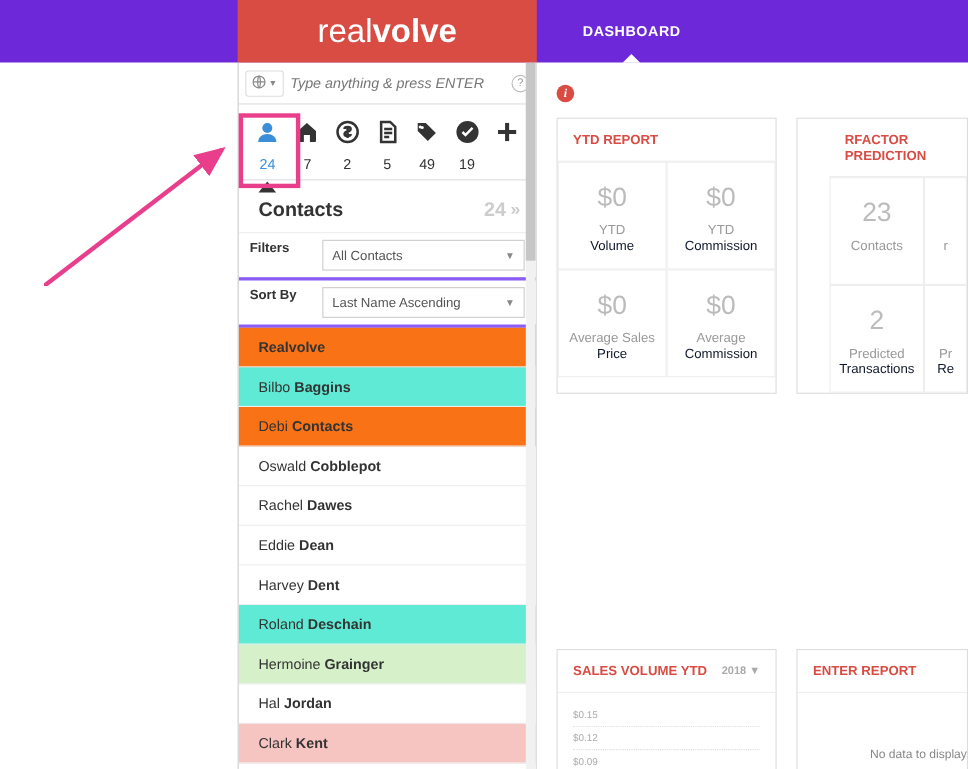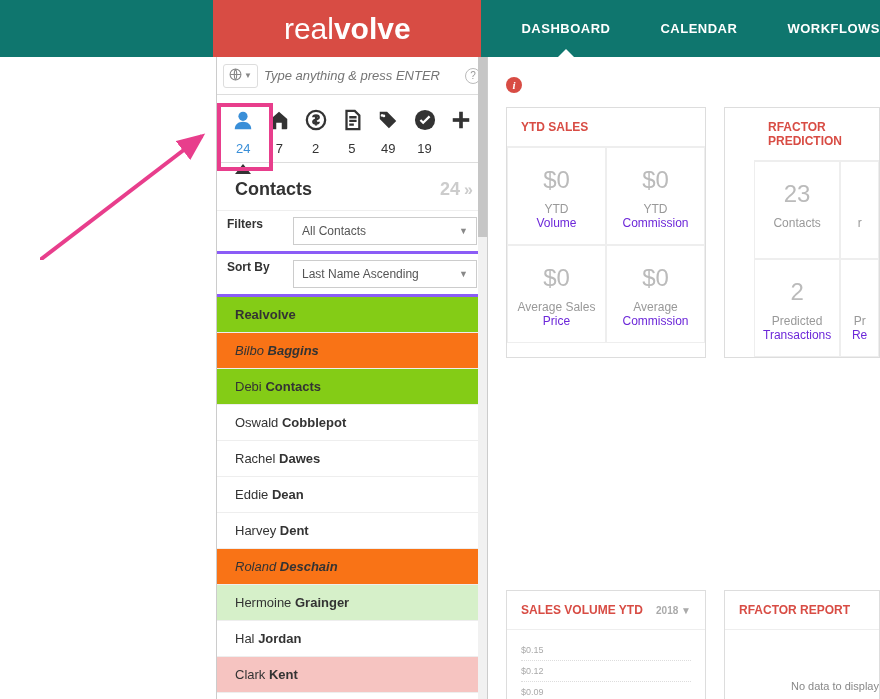--- a/index.html
+++ b/index.html
@@ -1,22 +1,22 @@
 <!DOCTYPE html>
 <html><head>
 <meta charset="utf-8">
 <style>
   * { box-sizing: border-box; margin: 0; padding: 0; }
   body { font-family: Arial, Helvetica, sans-serif; background: #fff; width: 880px; height: 699px; overflow: hidden; position: relative; }
 
-  .header { height: 57px; background: #0f766e; display: flex; align-items: center; }
+  .header { height: 57px; background: #6d28d9; display: flex; align-items: center; }
   .header-left { width: 216px; height: 57px; }
   .logo { width: 272px; height: 57px; background: #d84c44; display: flex; align-items: center; justify-content: center; color: #fff; font-size: 30px; font-weight: 300; }
   .logo b { font-weight: 700; }
-  .nav { display: flex; gap: 50px; padding-left: 40px; align-items: center; height: 57px; position: relative; }
+  .nav { display: flex; gap: 50px; padding-left: 40px; align-items: center; height: 57px; position: relative; flex-direction: column; }
   .nav-item { color: #fff; font-size: 13px; font-weight: 600; letter-spacing: 0.5px; position: relative; padding: 21px 0; }
   .nav-item.active::after { content: ""; position: absolute; bottom: 0px; left: 50%; transform: translateX(-50%); width: 0; height: 0; border-left: 8px solid transparent; border-right: 8px solid transparent; border-bottom: 8px solid #fff; }
 
   .body-wrap { display: flex; }
   .left-gutter { width: 216px; background: #fff; }
   .sidebar { width: 272px; border-left: 1px solid #ccc; border-right: 1px solid #ccc; background: #fff; height: 642px; overflow: hidden; position: relative; }
   .main { flex: 1; background: #fff; padding: 18px 0 0 18px; overflow: hidden; height: 642px; position: relative; }
 
   .search-row { display: flex; align-items: center; border-bottom: 1px solid #ddd; height: 38px; padding: 0 6px; gap: 6px; }
   .globe-btn { display: flex; align-items: center; gap: 2px; color: #888; font-size: 13px; border: 1px solid #ddd; border-radius: 3px; padding: 3px 5px; }
@@ -41,35 +41,35 @@
   .filter-row { display: flex; align-items: flex-start; padding: 6px 10px; border-bottom: 3px solid #8b5cf6; }
   .filter-row.top { border-top: 1px solid #eee; }
   .filter-label { font-size: 12px; font-weight: 700; color: #333; width: 50px; }
   .dropdown { flex: 1; border: 1px solid #ccc; padding: 6px 8px; font-size: 12px; color: #555; background: #fff; display: flex; justify-content: space-between; align-items: center; margin-left: 16px; }
   .dropdown .caret { font-size: 9px; color: #888; }
 
   .contact-list { }
   .contact-item { padding: 10px 18px; font-size: 13px; color: #333; border-bottom: 1px solid #eee; }
   .contact-item .first { font-weight: 400; }
   .contact-item .last { font-weight: 700; }
-  .bg-orange { background: #84cc16; }
-  .bg-blue { background: #f97316; font-style: italic; }
+  .bg-orange { background: #f97316; }
+  .bg-blue { background: #5eead4; }
   .bg-green { background: #d6f0c9; }
   .bg-red { background: #f6c4c1; }
 
   .info-icon { width: 16px; height: 16px; background: #d84c44; color: #fff; border-radius: 50%; display: inline-flex; align-items: center; justify-content: center; font-size: 11px; font-style: italic; font-family: serif; font-weight: bold; margin-bottom: 14px; }
 
   .widgets-row { display: flex; gap: 18px; }
   .widget { border: 1px solid #ddd; background: #fff; }
   .widget-header { padding: 12px 14px; font-size: 12px; font-weight: 700; color: #d84c44; border-bottom: 1px solid #eee; display: flex; justify-content: space-between; align-items: center; }
   .widget-grid { display: grid; }
   .widget-cell { border: 0.5px solid #eee; text-align: center; padding: 18px 8px 14px 8px; }
   .widget-big { font-size: 24px; color: #bbb; font-weight: 400; margin-bottom: 8px; }
   .widget-lbl1 { font-size: 12px; color: #999; }
-  .widget-lbl2 { font-size: 12px; color: #6d28d9; }
+  .widget-lbl2 { font-size: 12px; color: #0f172a; }
 
   .ytd-widget { width: 200px; }
   .ytd-widget .widget-grid { grid-template-columns: 1fr 1fr; }
   .rfactor-widget { flex: 1; min-width: 118px; padding-left: 29px; }
   .rfactor-widget .widget-grid { grid-template-columns: 1fr 1fr; }
 
   .charts-row { display: flex; gap: 18px; margin-top: 232px; }
   .chart-widget { border: 1px solid #ddd; width: 200px; }
   .chart-body { padding: 10px 14px; font-size: 9px; color: #aaa; }
   .chart-body .tick { border-bottom: 1px dotted #ddd; padding: 5px 0; }
@@ -219,21 +219,21 @@
     <div class="scrollbar-vert">
       <div class="scrollbar-thumb"></div>
     </div>
   </div>
 
   <div class="main">
     <div class="info-icon">i</div>
 
     <div class="widgets-row">
       <div class="widget ytd-widget">
-        <div class="widget-header">YTD SALES</div>
+        <div class="widget-header">YTD REPORT</div>
         <div class="widget-grid">
           <div class="widget-cell">
             <div class="widget-big">$0</div>
             <div class="widget-lbl1">YTD</div>
             <div class="widget-lbl2">Volume</div>
           </div>
           <div class="widget-cell">
             <div class="widget-big">$0</div>
             <div class="widget-lbl1">YTD</div>
             <div class="widget-lbl2">Commission</div>
@@ -285,18 +285,18 @@
           <span class="yr-sel"><span>2018</span> ▼</span>
         </div>
         <div class="chart-body">
           <div class="tick">$0.15</div>
           <div class="tick">$0.12</div>
           <div class="tick">$0.09</div>
 
         </div>
       </div>
       <div class="report-widget">
-        <div class="widget-header">RFACTOR REPORT</div>
+        <div class="widget-header">ENTER REPORT</div>
         <div class="report-body">No data to display</div>
       </div>
     </div>
   </div>
 </div>
 
 </body></html>

